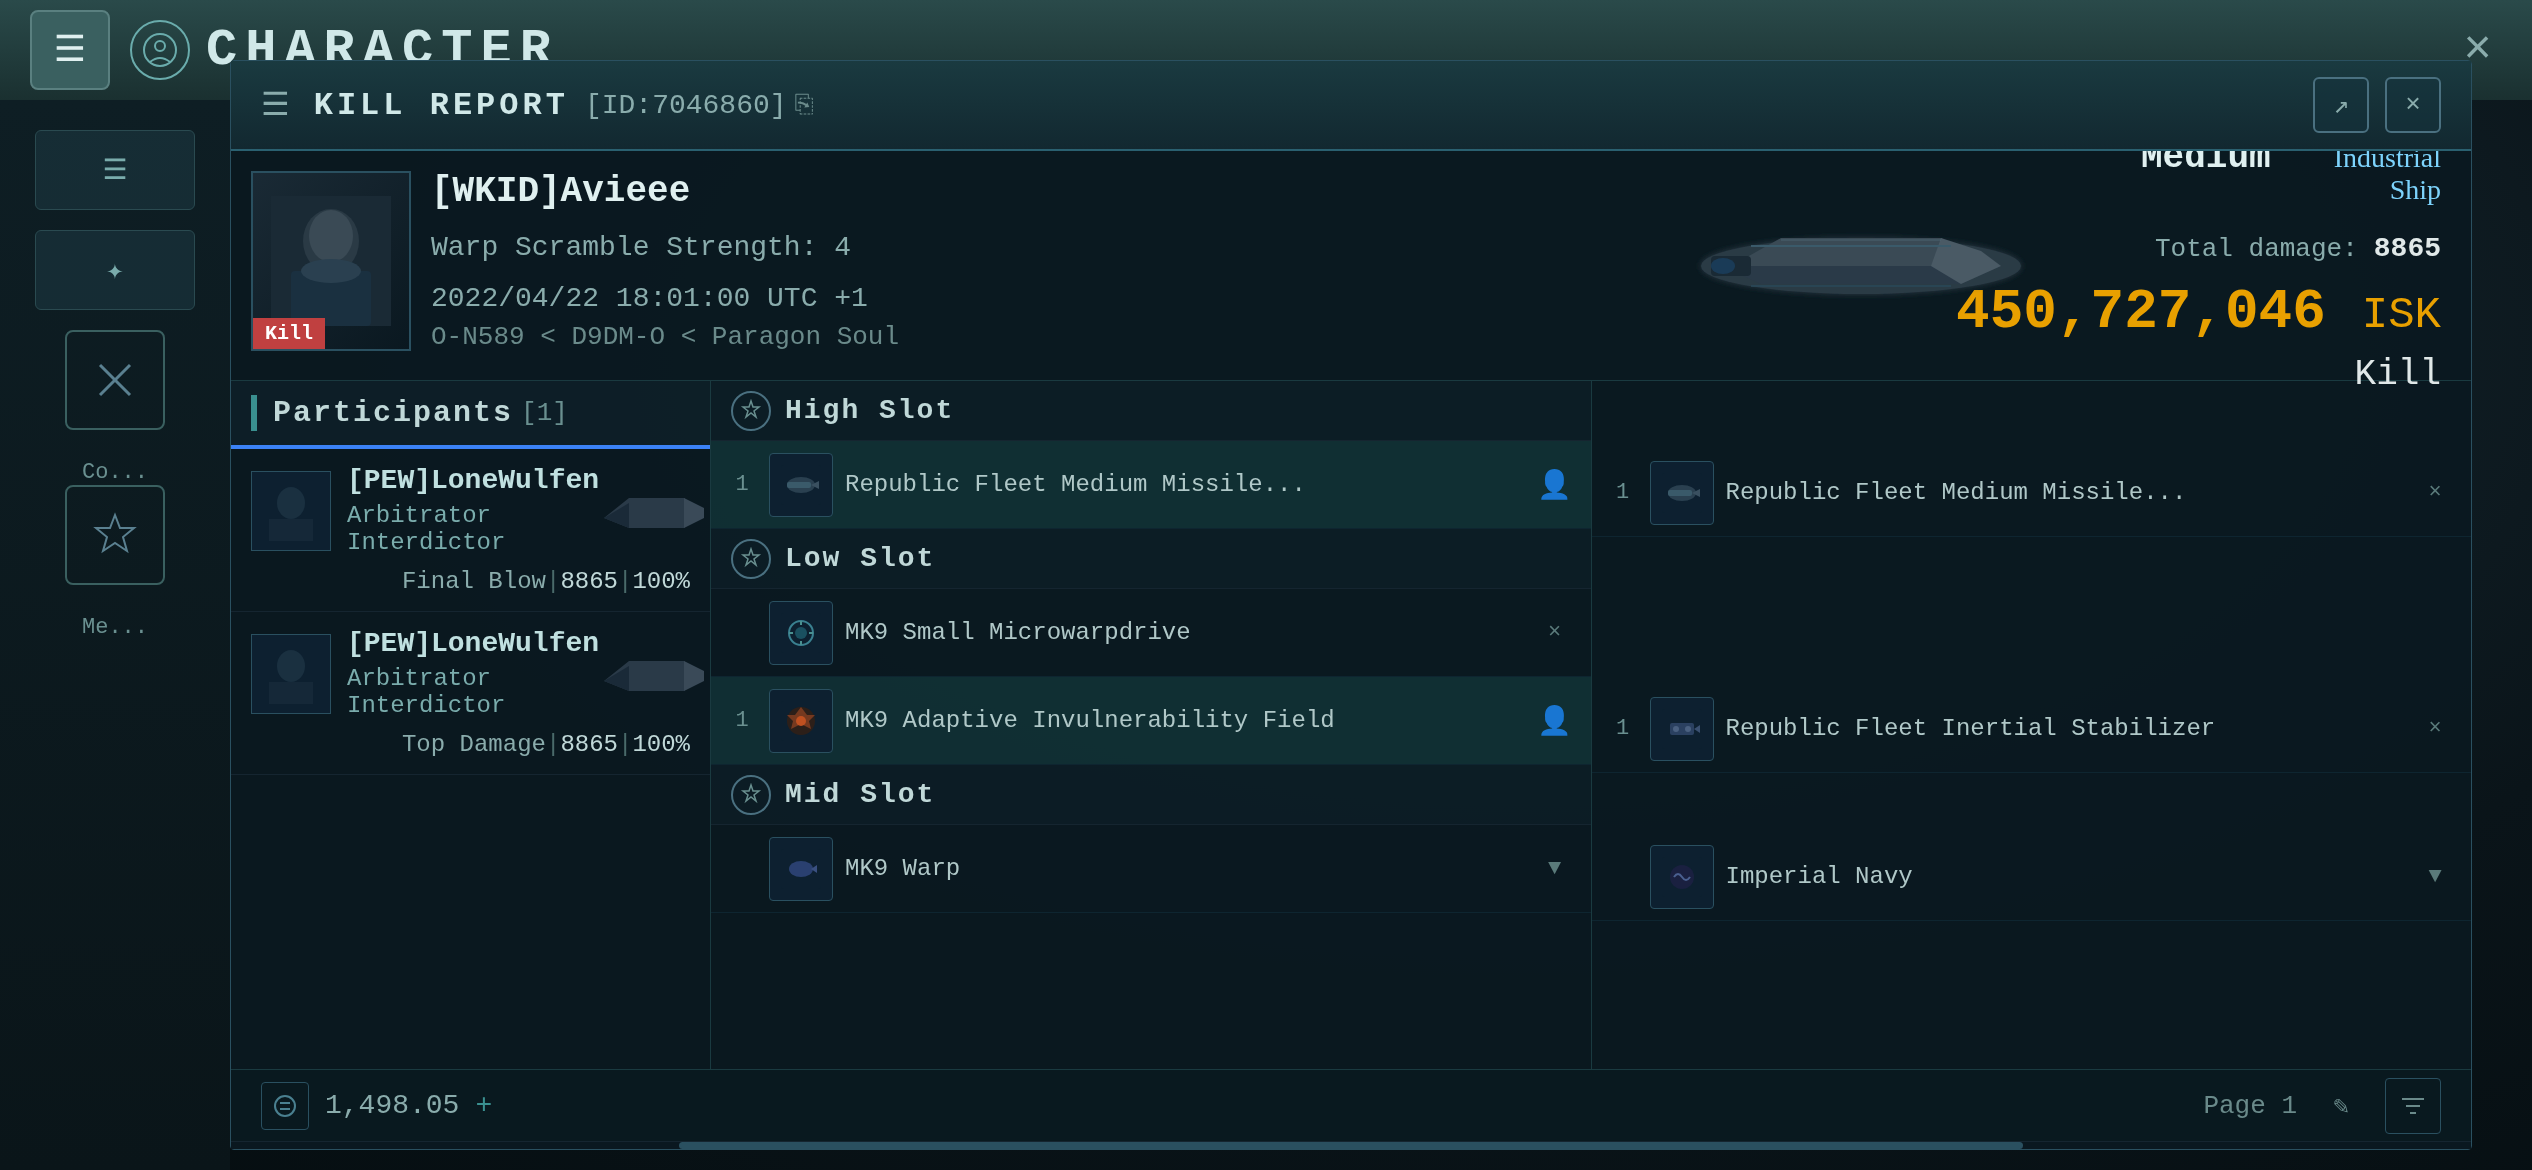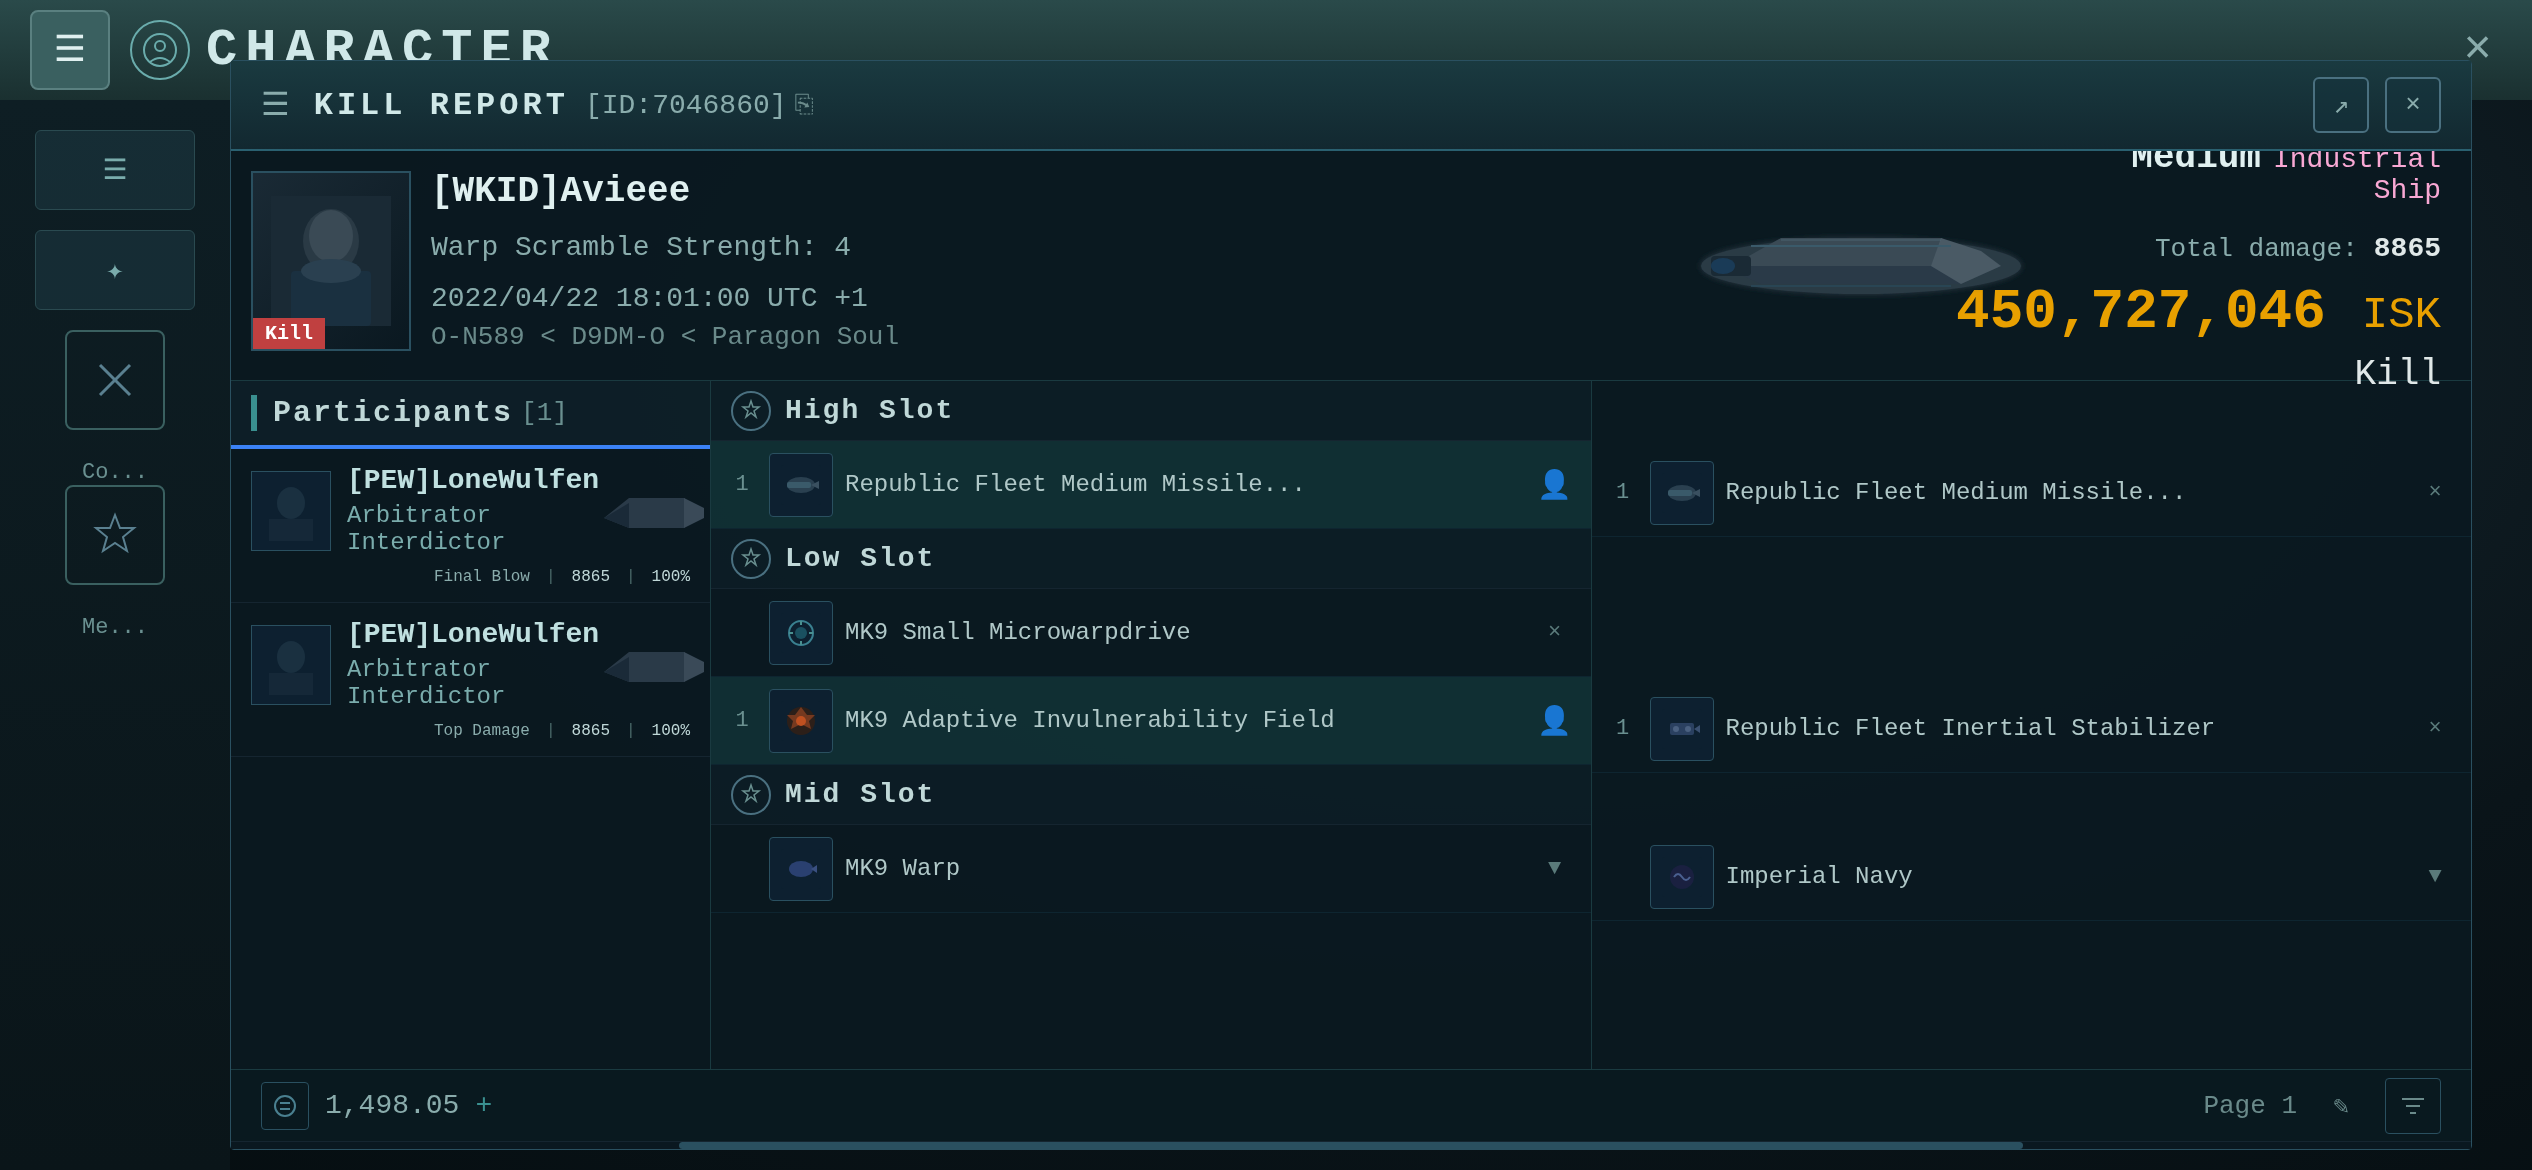--- a/index.html
+++ b/index.html
@@ -250,22 +250,23 @@
     }
     .ship-class {
       font-size: 36px;
       font-weight: bold;
       color: #e0f0f0;
       text-align: right;
       margin-bottom: 6px;
     }
     .ship-type {
       font-size: 28px;
-      color: #f9a8d4;
+      color: #7dd3fc;
       text-align: right;
+      font-family: Liberation Serif, serif;
     }
     .total-damage-label {
       font-size: 26px;
       color: #8aacac;
       margin-top: 16px;
       text-align: right;
     }
     .total-damage-value {
       font-size: 28px;
       color: #e0e8e8;
@@ -364,23 +365,22 @@
       color: #7aacac;
     }
     .participant-ship-img {
       width: 120px; height: 60px;
       display: flex; align-items: center; justify-content: center;
     }
     .participant-stats {
       display: flex;
       justify-content: flex-end;
       align-items: center;
-      font-size: 16px;
+      font-size: 24px;
       color: #8aacac;
-      gap: 16px;
       padding-top: 4px;
     }
     .stat-divider { color: #4a6a6a; }
     .stat-highlight { color: #c0d8d8; }
 
     
     .equipment-section {
       flex: 1;
       display: flex;
       flex-direction: column;

